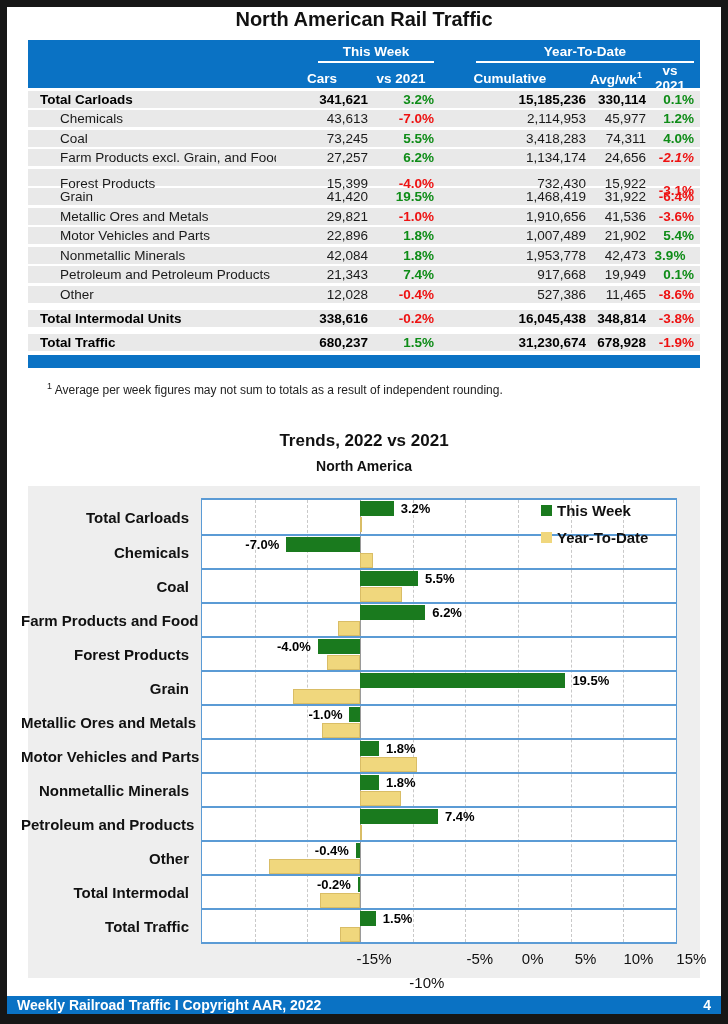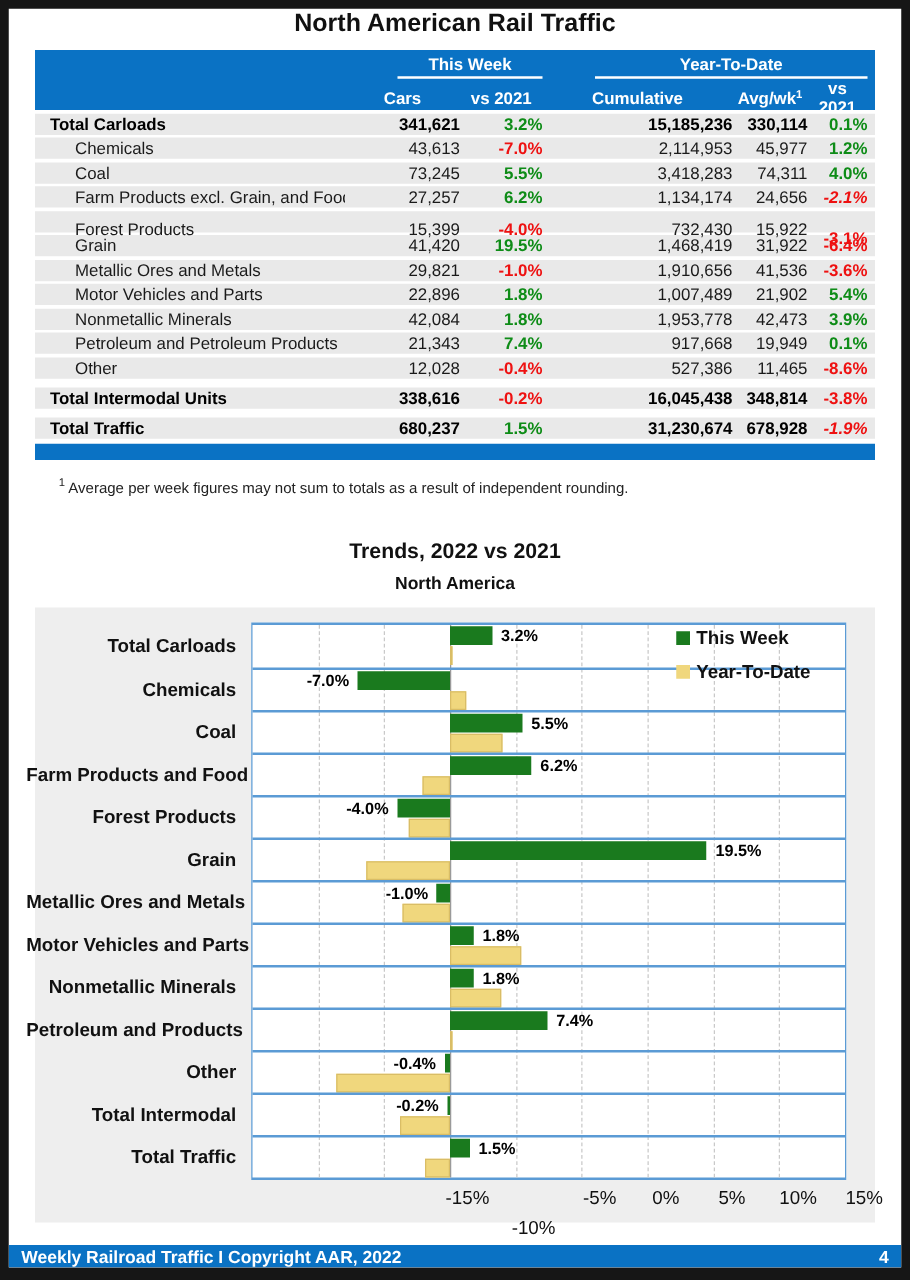--- a/index.html
+++ b/index.html
@@ -159,21 +159,21 @@
             <div class="num">1,007,489</div>
             <div class="num">21,902</div>
             <div class="pct" style="color: rgb(14, 140, 23);">5.4%</div>
           </div>
           <div class="grid-row trow">
             <div class="lbl">Nonmetallic Minerals</div>
             <div class="num">42,084</div>
             <div class="pct" style="color: rgb(14, 140, 23);">1.8%</div>
             <div class="num">1,953,778</div>
             <div class="num">42,473</div>
-            <div class="pct" style="color: rgb(14, 140, 23);">3.9%</div>
+            <div class="pct" style="color: rgb(14, 140, 23); text-align: center;">3.9%</div>
           </div>
           <div class="grid-row trow">
             <div class="lbl">Petroleum and Petroleum Products</div>
             <div class="num">21,343</div>
             <div class="pct" style="color: rgb(14, 140, 23);">7.4%</div>
             <div class="num">917,668</div>
             <div class="num">19,949</div>
             <div class="pct" style="color: rgb(14, 140, 23);">0.1%</div>
           </div>
           <div class="grid-row trow">
@@ -191,21 +191,21 @@
             <div class="num">16,045,438</div>
             <div class="num">348,814</div>
             <div class="pct" style="color: rgb(238, 17, 17);">-3.8%</div>
           </div>
           <div class="grid-row trow total gap">
             <div class="lbl">Total Traffic</div>
             <div class="num">680,237</div>
             <div class="pct" style="color: rgb(14, 140, 23);">1.5%</div>
             <div class="num">31,230,674</div>
             <div class="num">678,928</div>
-            <div class="pct" style="color: rgb(238, 17, 17); font-style: italic;">-1.9%</div>
+            <div class="pct" style="color: rgb(238, 17, 17);">-1.9%</div>
           </div>
         </div>
       <div class="table-bottom-bar"></div>
     </div>
 
     <div class="footnote">
       <sup>1</sup>
       <span>Average per week figures may not sum to totals as a result of independent rounding.</span>
     </div>
 

